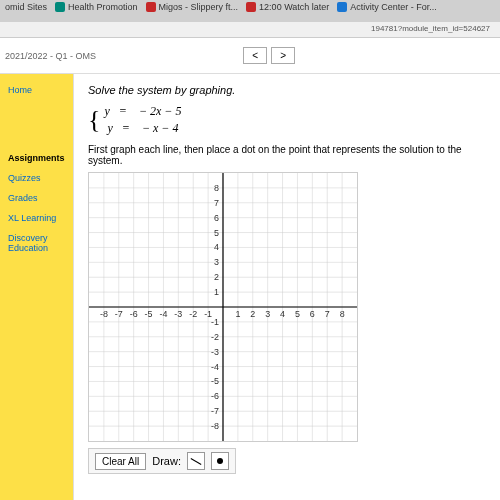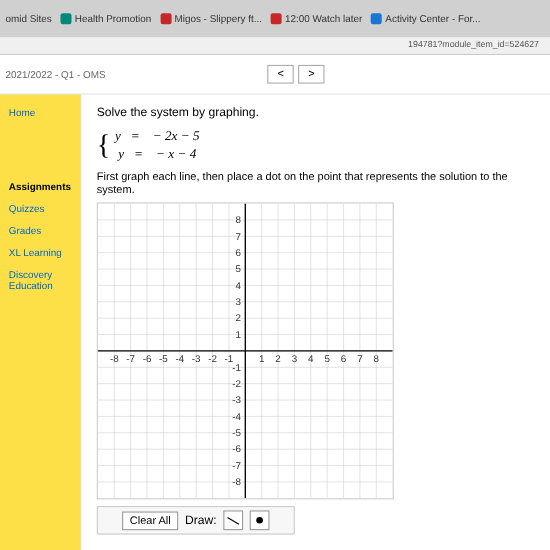--- a/index.html
+++ b/index.html
@@ -1,22 +1,22 @@
 <!DOCTYPE html>
 <html><head>
   <meta charset="utf-8">
   <style>
     * { margin: 0; padding: 0; box-sizing: border-box; }
     body { font-family: Arial, sans-serif; font-size: 11px; background: #e8e8e8; overflow: hidden; }
     
     .browser-tabs {
       background: #d0d0d0;
-      height: 34px;
-      display: flex;
-      align-items: center;
+      height: 22px;
+      display: flex;
+      align-items: flex-start;
       padding: 2px 5px;
       gap: 8px;
       font-size: 9px;
       color: #333;
     }
     .tab-item { display: flex; align-items: center; gap: 3px; }
     .favicon { width: 10px; height: 10px; border-radius: 2px; }
     .fv-red { background: #c62828; }
     .fv-blue { background: #1976d2; }
     .fv-teal { background: #00897b; }
@@ -74,21 +74,21 @@
       cursor: pointer;
     }
     .sidebar-item.active { color: #000; font-weight: bold; margin-top: 48px; }
     
     .content {
       flex: 1;
       background: #fff;
       padding: 10px 14px;
       overflow: auto;
     }
-    .instruction { font-size: 11px; margin-bottom: 8px; }
+    .instruction { font-size: 11px; margin-bottom: 8px; font-style: italic; }
     .equations {
       font-size: 12px;
       margin-bottom: 8px;
       display: flex;
       align-items: center;
     }
     .brace {
       font-size: 26px;
       font-family: 'Times New Roman', serif;
       margin-right: 4px;
@@ -106,21 +106,21 @@
     }
     .graph svg { width: 100%; height: 100%; }
     .axis-label { font-size: 9px; fill: #333; }
     
     .draw-toolbar {
       margin-top: 6px;
       display: flex;
       align-items: center;
       gap: 6px;
       border: 1px solid #ccc;
-      padding: 3px 22px;
+      padding: 3px 6px;
       width: fit-content;
       background: #f7f7f7;
     }
     .draw-toolbar button {
       background: #fff;
       border: 1px solid #999;
       padding: 2px 6px;
       font-size: 10px;
       cursor: pointer;
     }

